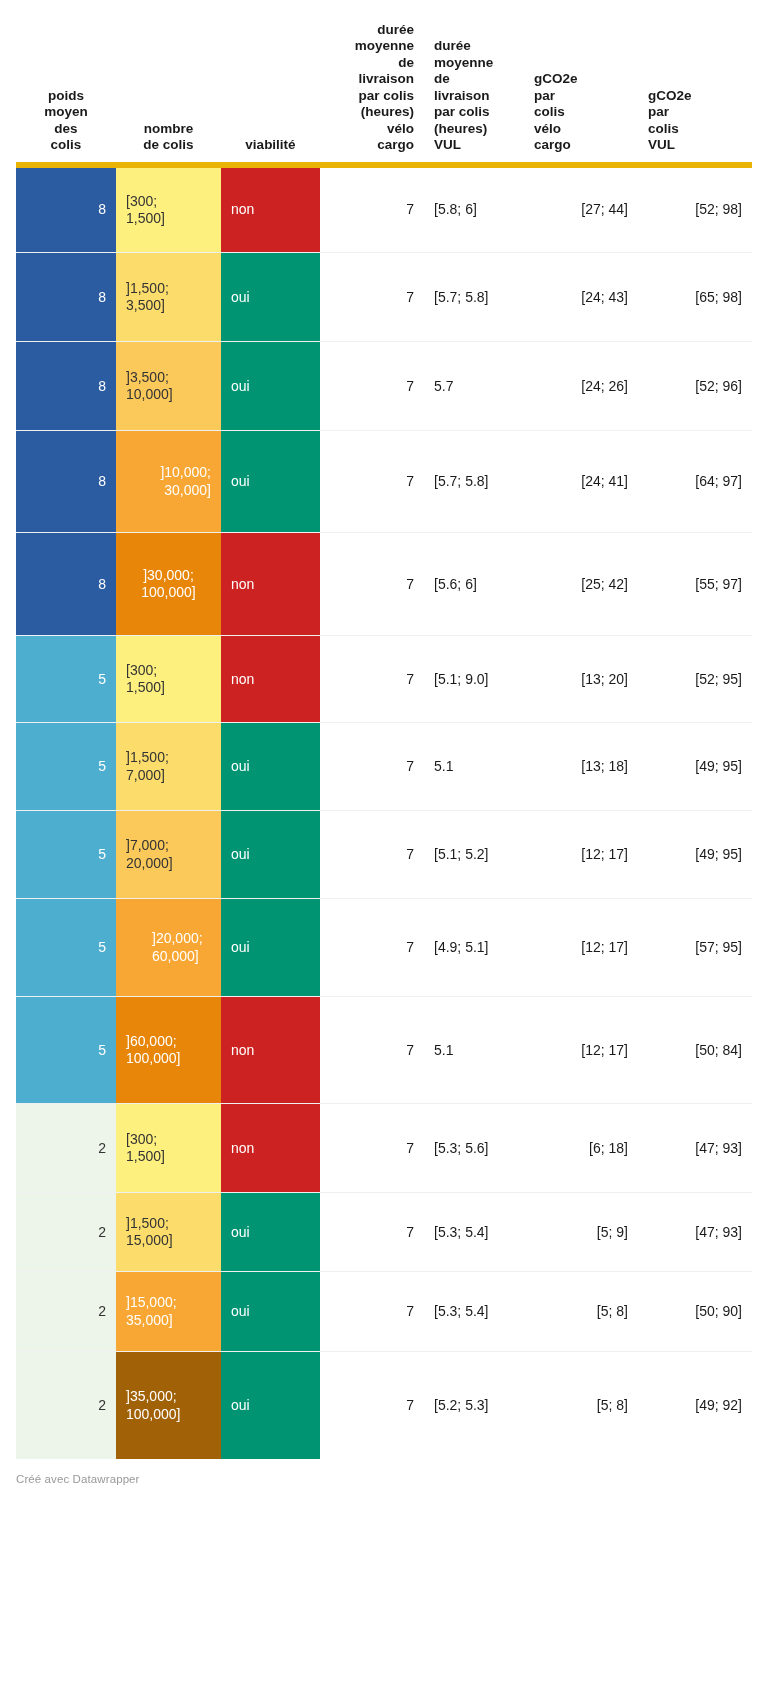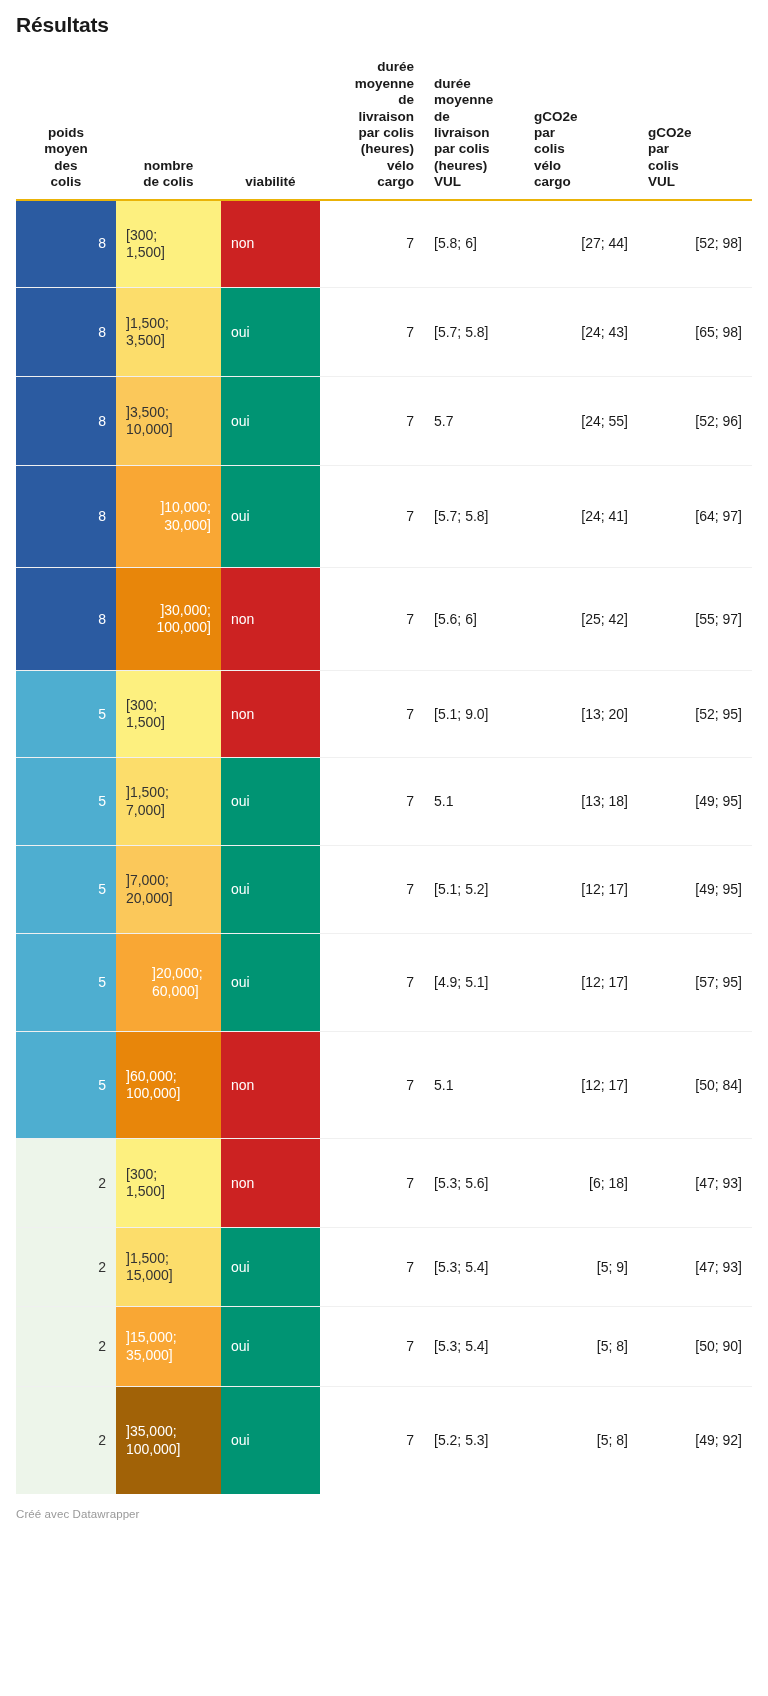--- a/index.html
+++ b/index.html
@@ -55,21 +55,21 @@
   table.dw-table col.c-co2velo    { width: 114px; }
   table.dw-table col.c-co2vul     { width: 114px; }
 
   thead th {
     vertical-align: bottom;
     font-size: 13.5px;
     font-weight: bold;
     line-height: 1.22;
     color: #1a1a1a;
     padding: 0 10px 8px 10px;
-    border-bottom: 2px solid #eab308;
+    border-bottom: 6px solid #eab308;
     white-space: pre-line;
     word-break: normal;
   }
   thead th.ta-center { text-align: center; }
   thead th.ta-right  { text-align: right; }
   thead th.ta-left   { text-align: left; }
 
   tbody tr { border-bottom: 1px solid #f0f0f0; }
   tbody tr:last-child { border-bottom: none; }
 
@@ -97,23 +97,20 @@
     font-size: 11.5px;
     color: #999999;
     letter-spacing: 0.1px;
   }
 </style>
 </head>
 <body>
 
 <div id="page">
 
-  <div class="title-wrap">
-    <h1 class="chart-title">Résultats</h1>
-  </div>
 
   <div class="table-scroll">
     <table class="dw-table">
       <colgroup>
         <col class="c-poids">
           <col class="c-nombre">
           <col class="c-viab">
         <col class="c-durvelo">
           <col class="c-durvul">
           <col class="c-co2velo">
@@ -175,36 +172,36 @@
             <td class="ta-right">[24; 43]</td>
             <td class="ta-right">[65; 98]</td>
           </tr>
           <tr style="height: 89px;">
             <td class="cell-heat cell-poids ta-right" style="background: rgb(43, 91, 161); color: rgb(255, 255, 255);">8</td>
             <td class="cell-heat cell-nombre ta-left" style="background: rgb(251, 200, 90); color: rgb(51, 51, 51); text-align: left; font-weight: 400;">]3,500;
 10,000]</td>
             <td class="cell-heat cell-viab ta-left" style="background: rgb(0, 148, 115); color: rgb(255, 255, 255);">oui</td>
             <td class="ta-right">7</td>
             <td class="ta-left">5.7</td>
-            <td class="ta-right">[24; 55]</td>
+            <td class="ta-right">[24; 26]</td>
             <td class="ta-right">[52; 96]</td>
           </tr>
           <tr style="height: 102px;">
             <td class="cell-heat cell-poids ta-right" style="background: rgb(43, 91, 161); color: rgb(255, 255, 255);">8</td>
             <td class="cell-heat cell-nombre ta-left" style="background: rgb(249, 167, 52); color: rgb(255, 255, 255); text-align: right; font-weight: 400;">]10,000;
 30,000]</td>
             <td class="cell-heat cell-viab ta-left" style="background: rgb(0, 148, 115); color: rgb(255, 255, 255);">oui</td>
             <td class="ta-right">7</td>
             <td class="ta-left">[5.7; 5.8]</td>
             <td class="ta-right">[24; 41]</td>
             <td class="ta-right">[64; 97]</td>
           </tr>
           <tr style="height: 103px;">
             <td class="cell-heat cell-poids ta-right" style="background: rgb(43, 91, 161); color: rgb(255, 255, 255);">8</td>
-            <td class="cell-heat cell-nombre ta-left" style="background: rgb(232, 134, 10); color: rgb(255, 255, 255); text-align: right; font-weight: 400;">]30,000;
+            <td class="cell-heat cell-nombre ta-left" style="background: rgb(232, 134, 10); color: rgb(255, 255, 255); text-align: center; font-weight: 400;">]30,000;
 100,000]</td>
             <td class="cell-heat cell-viab ta-left" style="background: rgb(204, 34, 34); color: rgb(255, 255, 255);">non</td>
             <td class="ta-right">7</td>
             <td class="ta-left">[5.6; 6]</td>
             <td class="ta-right">[25; 42]</td>
             <td class="ta-right">[55; 97]</td>
           </tr>
           <tr style="height: 87px;">
             <td class="cell-heat cell-poids ta-right" style="background: rgb(78, 174, 208); color: rgb(255, 255, 255);">5</td>
             <td class="cell-heat cell-nombre ta-left" style="background: rgb(253, 240, 127); color: rgb(51, 51, 51); text-align: left; font-weight: 400;">[300;

